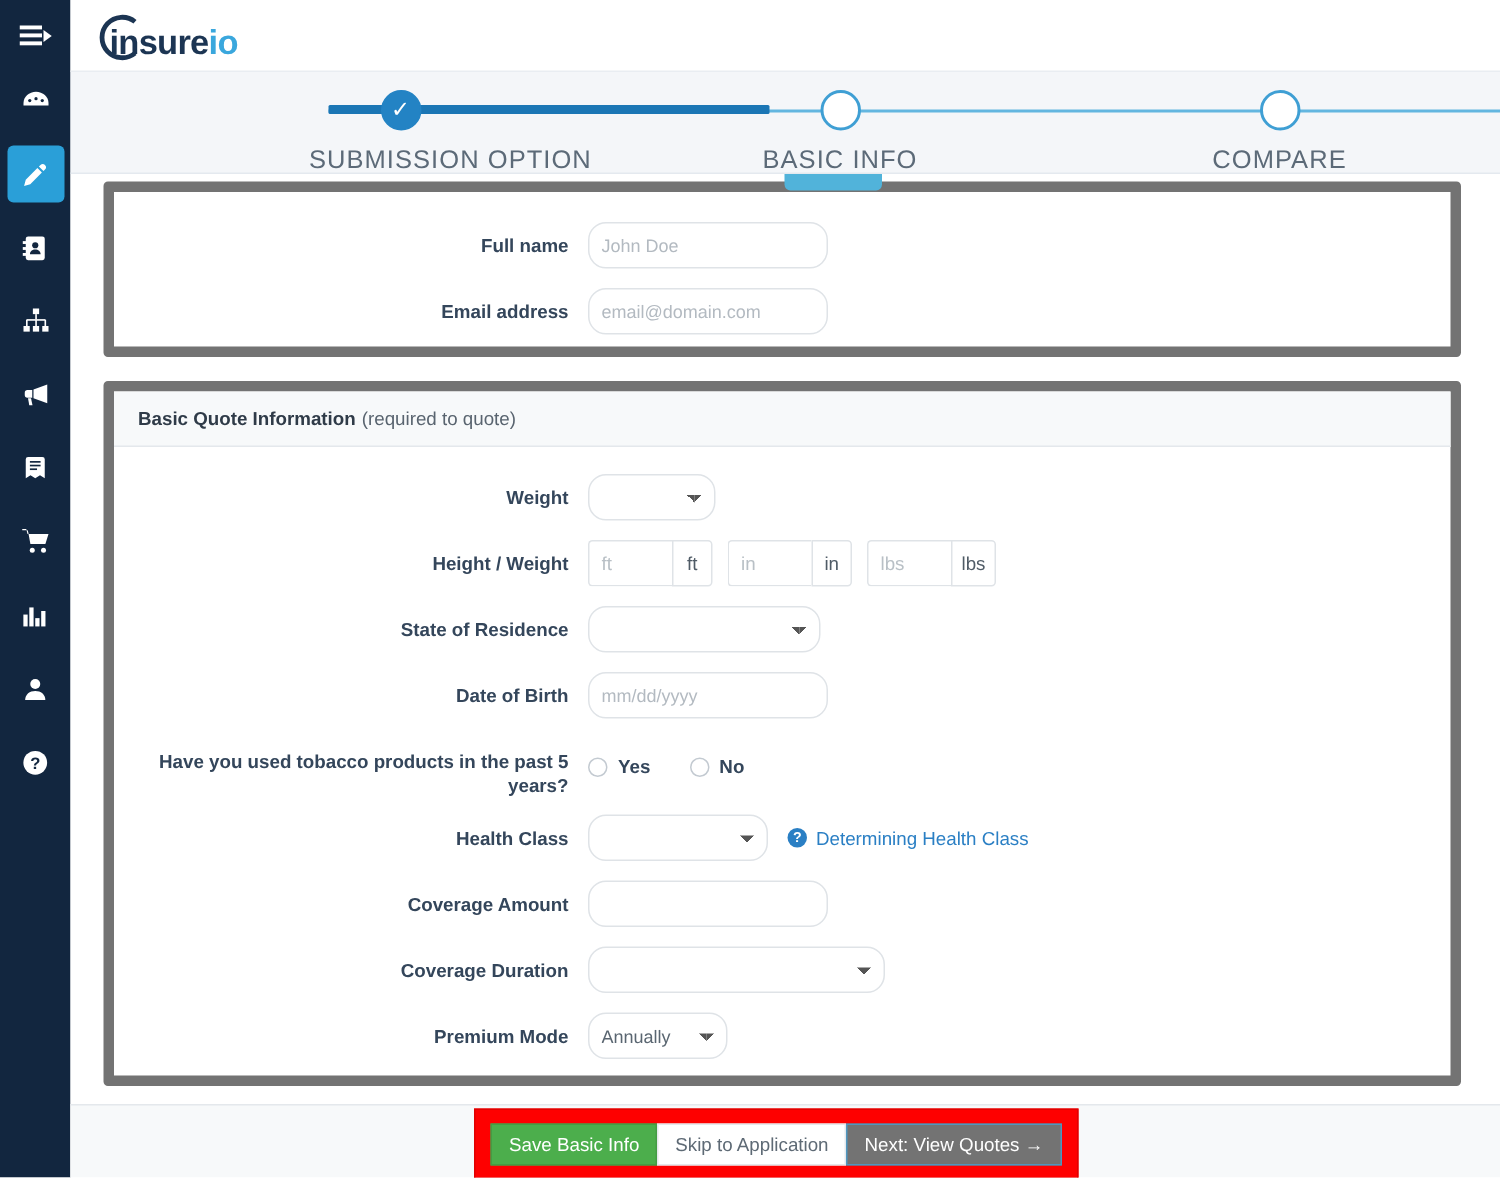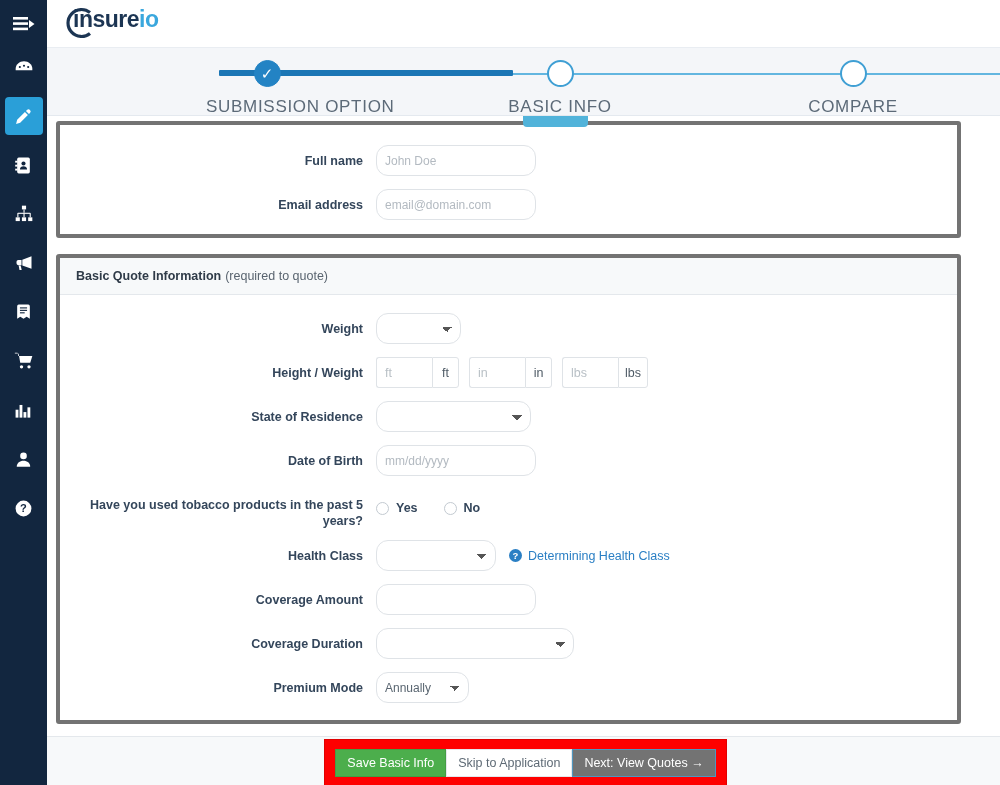--- a/index.html
+++ b/index.html
@@ -34,21 +34,21 @@
 
   
   .topbar {
     position: absolute; left: 47px; top: 0;
     width: 953px; height: 48px;
     background: #ffffff;
     border-bottom: 1px solid #e9edf2;
   }
   .logo {
     position: absolute; left: 13px; top: 6px;
-    height: 36px; display: flex; align-items: flex-start;
+    height: 36px; display: flex; align-items: flex-end;
   }
   .logo-text {
     font-size: 23px; font-weight: bold; letter-spacing: -0.5px;
     margin-left: -25px; position: relative; z-index: 2;
   }
   .logo-text .dark { color: #1c3553; }
   .logo-text .lite { color: #3aa7dd; }
   .search-input {
     position: absolute; left: 438px; top: 10px;
     width: 347px; height: 29px;
@@ -97,23 +97,23 @@
     position: absolute; left: 47px; top: 116px;
     width: 953px; height: 669px; background: #ffffff;
     overflow: hidden;
   }
   .blue-tab {
     position: absolute; left: 476px; top: -5px;
     width: 65px; height: 16px;
     background: #51b3da; border-radius: 4px; z-index: 3;
   }
   .card {
-    position: absolute; left: 9px;
+    position: absolute; left: 22px;
     width: 905px;
-    background: #fff; border: 4px solid #737373; border-radius: 3px;
+    background: #fff; border: 7px solid #737373; border-radius: 3px;
   }
   #card-contact { top: 5px; height: 117px; }
   #card-quote   { top: 138px; height: 470px; }
 
   .card-head {
     height: 37px; background: #f7f9fa;
     border-bottom: 1px solid #e4e8ec;
     display: flex; align-items: center; padding-left: 16px;
     font-size: 12.5px; color: #3e4a56;
   }
@@ -192,21 +192,21 @@
     margin-right: 6px;
   }
 
   
   .footer {
     position: absolute; left: 47px; top: 736px;
     width: 953px; height: 49px;
     background: #f7f9fa; border-top: 1px solid #e4e8ec;
   }
   .redbox {
-    position: absolute; left: 277px; top: 2px;
+    position: absolute; left: 269px; top: 2px;
     width: 403px; height: 47px;
     background: #fe0000; border: 1px solid #e00000;
     display: flex; align-items: center; justify-content: center;
   }
   .btn-group { display: flex; }
   .btn {
     height: 28px; padding: 0 11px;
     display: flex; align-items: center; justify-content: center;
     font-size: 12.5px; border: 1px solid transparent; cursor: pointer;
     font-family: "Liberation Sans", sans-serif; white-space: nowrap;

